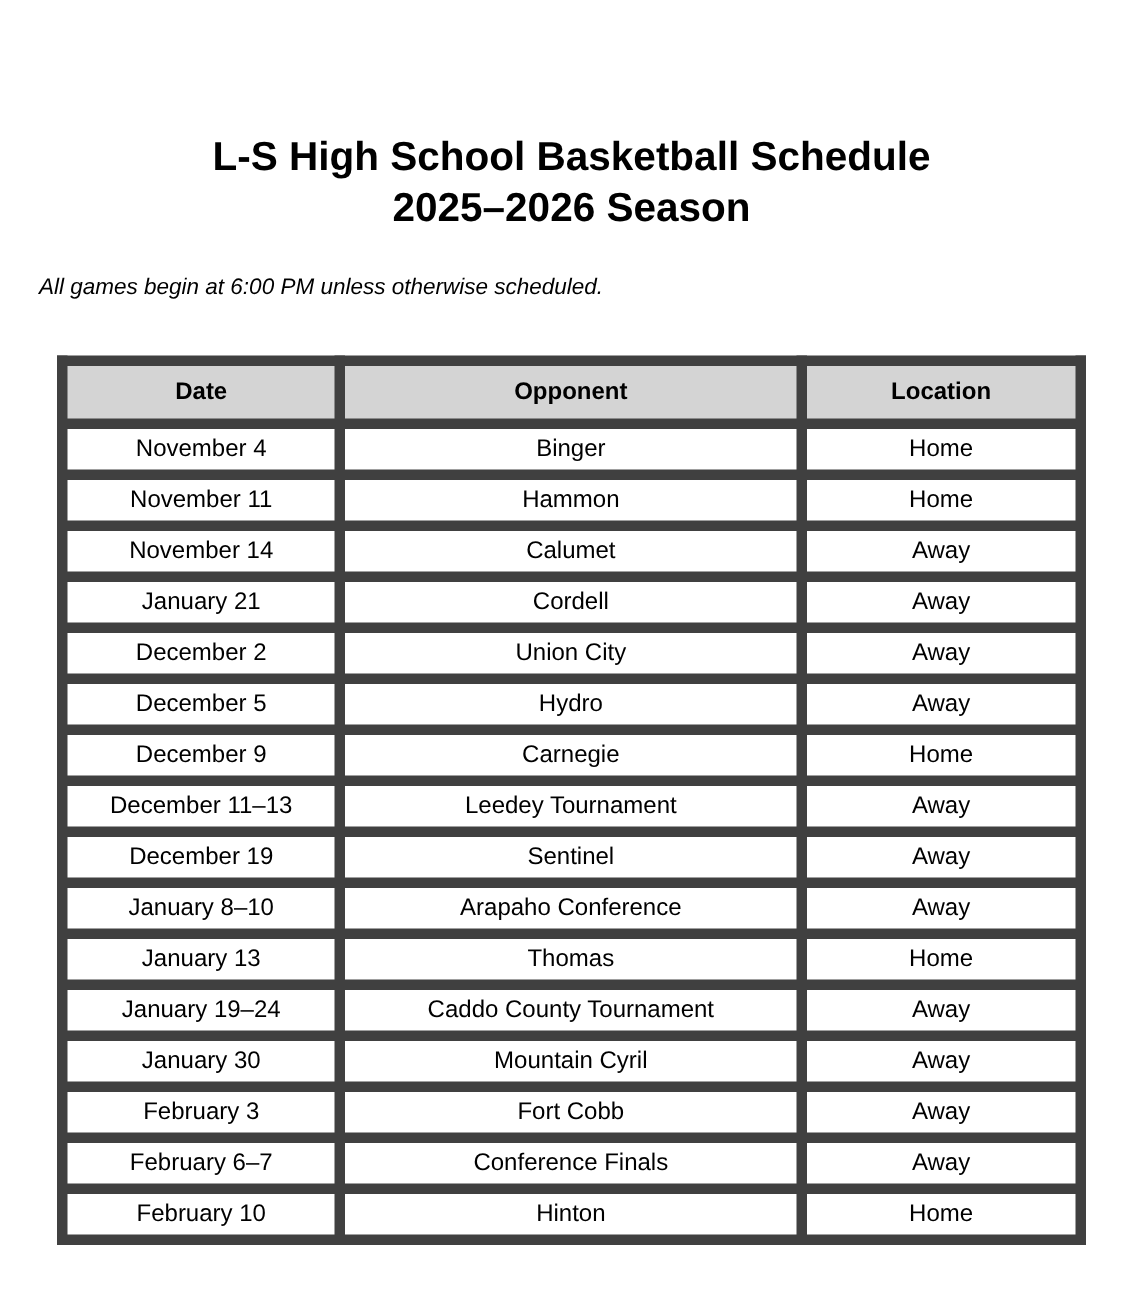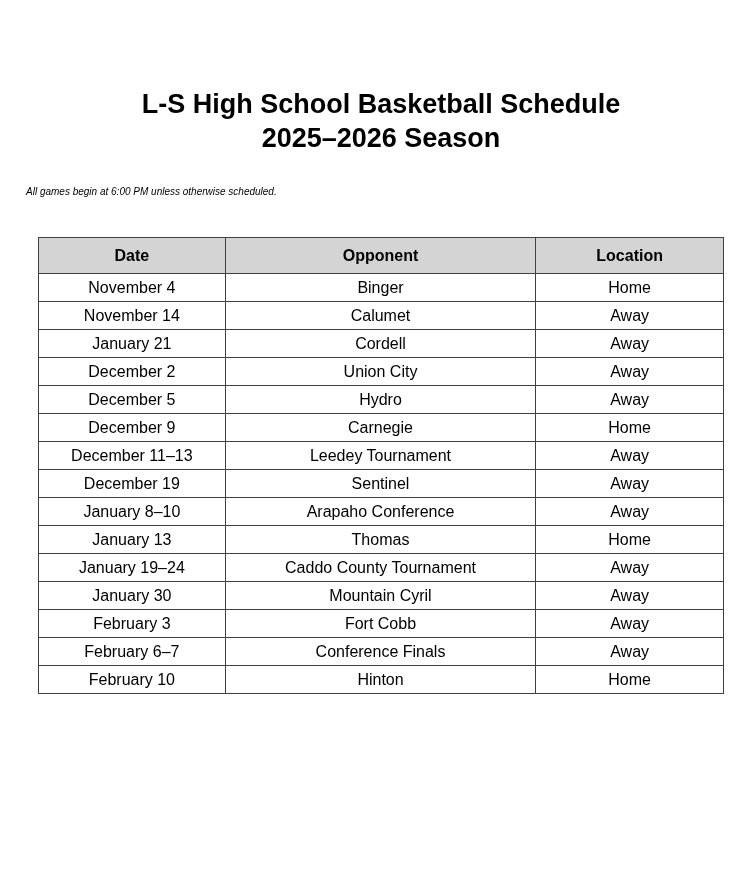--- a/index.html
+++ b/index.html
@@ -24,33 +24,33 @@
       font-weight: bold;
       font-size: 27px;
       line-height: 34px;
     }
     .title-block div { margin: 0; }
     .note {
       position: absolute;
       top: 183px;
       left: 26px;
       font-style: italic;
-      font-size: 10px;
+      font-size: 15px;
       line-height: 18px;
     }
     table.schedule {
       position: absolute;
       top: 237px;
       left: 38px;
       width: 686px;
       border-collapse: collapse;
       font-size: 16px;
     }
     table.schedule th, table.schedule td {
-      border: 1px solid #404040;
+      border: 7px solid #404040;
       text-align: center;
       padding: 0;
     }
     table.schedule th {
       background: #d4d4d4;
       font-weight: bold;
       height: 35px;
       font-size: 16px;
     }
     table.schedule td {
@@ -80,20 +80,25 @@
     <tr>
       <th>Date</th>
       <th>Opponent</th>
       <th>Location</th>
     </tr>
   </thead>
   <tbody id="schedule-body">
       <tr>
         <td>November 4</td>
         <td>Binger</td>
+        <td>Home</td>
+      </tr>
+      <tr>
+        <td>November 11</td>
+        <td>Hammon</td>
         <td>Home</td>
       </tr>
       <tr>
         <td>November 14</td>
         <td>Calumet</td>
         <td>Away</td>
       </tr>
       <tr>
         <td>January 21</td>
         <td>Cordell</td>

